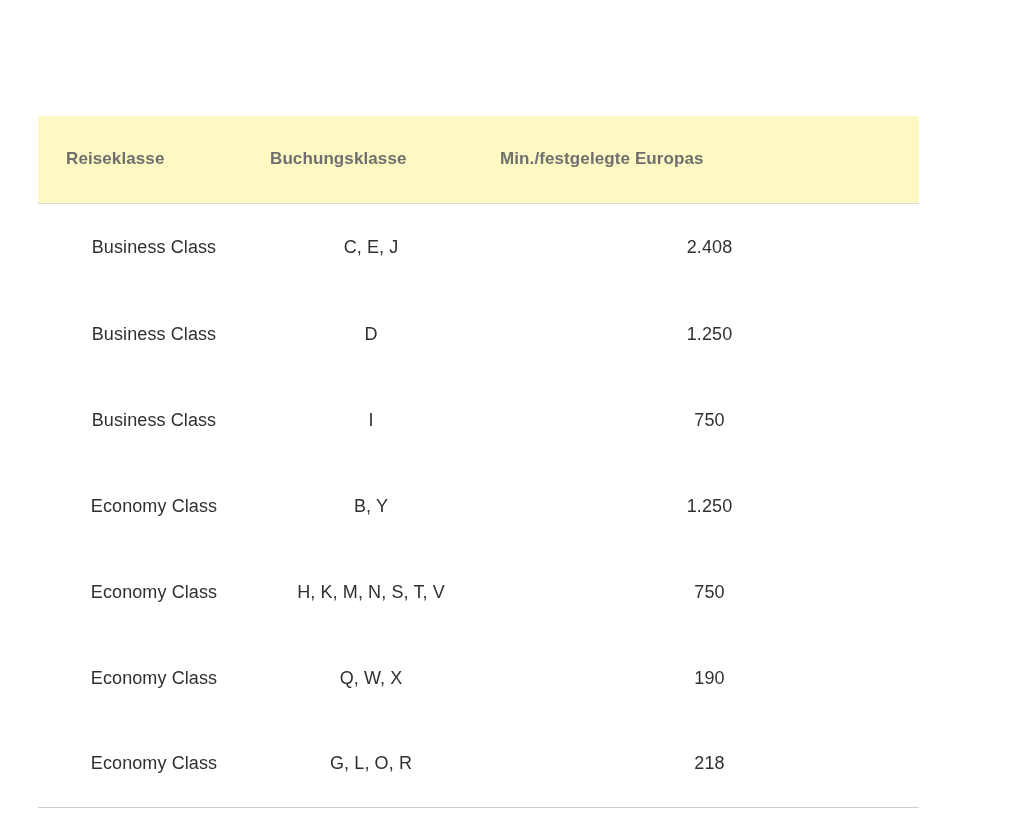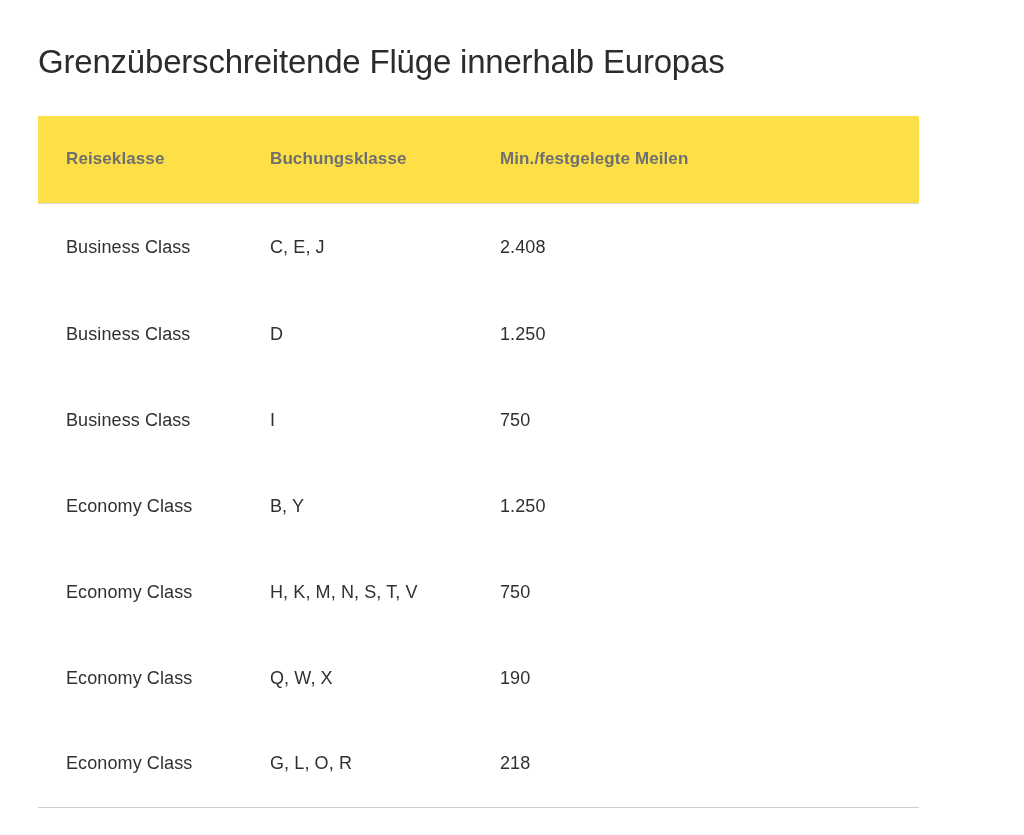--- a/index.html
+++ b/index.html
@@ -47,39 +47,39 @@
     width: 881px;
     border-collapse: collapse;
     table-layout: fixed;
   }
 
   table.miles-table col.c1 { width: 204px; }
   table.miles-table col.c2 { width: 230px; }
   table.miles-table col.c3 { width: 447px; }
 
   table.miles-table thead tr {
-    background: #fde047;
+    background: #fef9c3;
   }
 
   table.miles-table thead th {
     text-align: left;
     vertical-align: middle;
     height: 87px;
     padding: 0 0 0 28px;
     font-size: 17px;
     font-weight: 700;
     letter-spacing: 0.1px;
     color: #6f6f6f;
     border-bottom: 1px solid #d8d8d8;
     white-space: nowrap;
     box-sizing: border-box;
   }
 
   table.miles-table tbody td {
-    text-align: left;
+    text-align: center;
     vertical-align: middle;
     height: 86px;
     padding: 0 0 0 28px;
     font-size: 18px;
     font-weight: 400;
     letter-spacing: 0.1px;
     color: #303030;
     border: 0;
     white-space: nowrap;
     box-sizing: border-box;
@@ -92,34 +92,33 @@
 
   table.miles-table tbody tr:last-child td {
     border-bottom: 1px solid #cfcfcf;
   }
 </style>
 </head>
 <body>
 
 <div class="page">
 
-  <h1 class="page-title">Grenzüberschreitende Flüge innerhalb Europas</h1>
 
   <div class="table-wrap">
     <table class="miles-table">
       <colgroup>
         <col class="c1">
         <col class="c2">
         <col class="c3">
       </colgroup>
       <thead>
         <tr>
           <th>Reiseklasse</th>
           <th>Buchungsklasse</th>
-          <th>Min./festgelegte Meilen</th>
+          <th>Min./festgelegte Europas</th>
         </tr>
       </thead>
       <tbody>
         <tr class="first-row">
           <td>Business Class</td>
           <td>C, E, J</td>
           <td>2.408</td>
         </tr>
         <tr>
           <td>Business Class</td>

